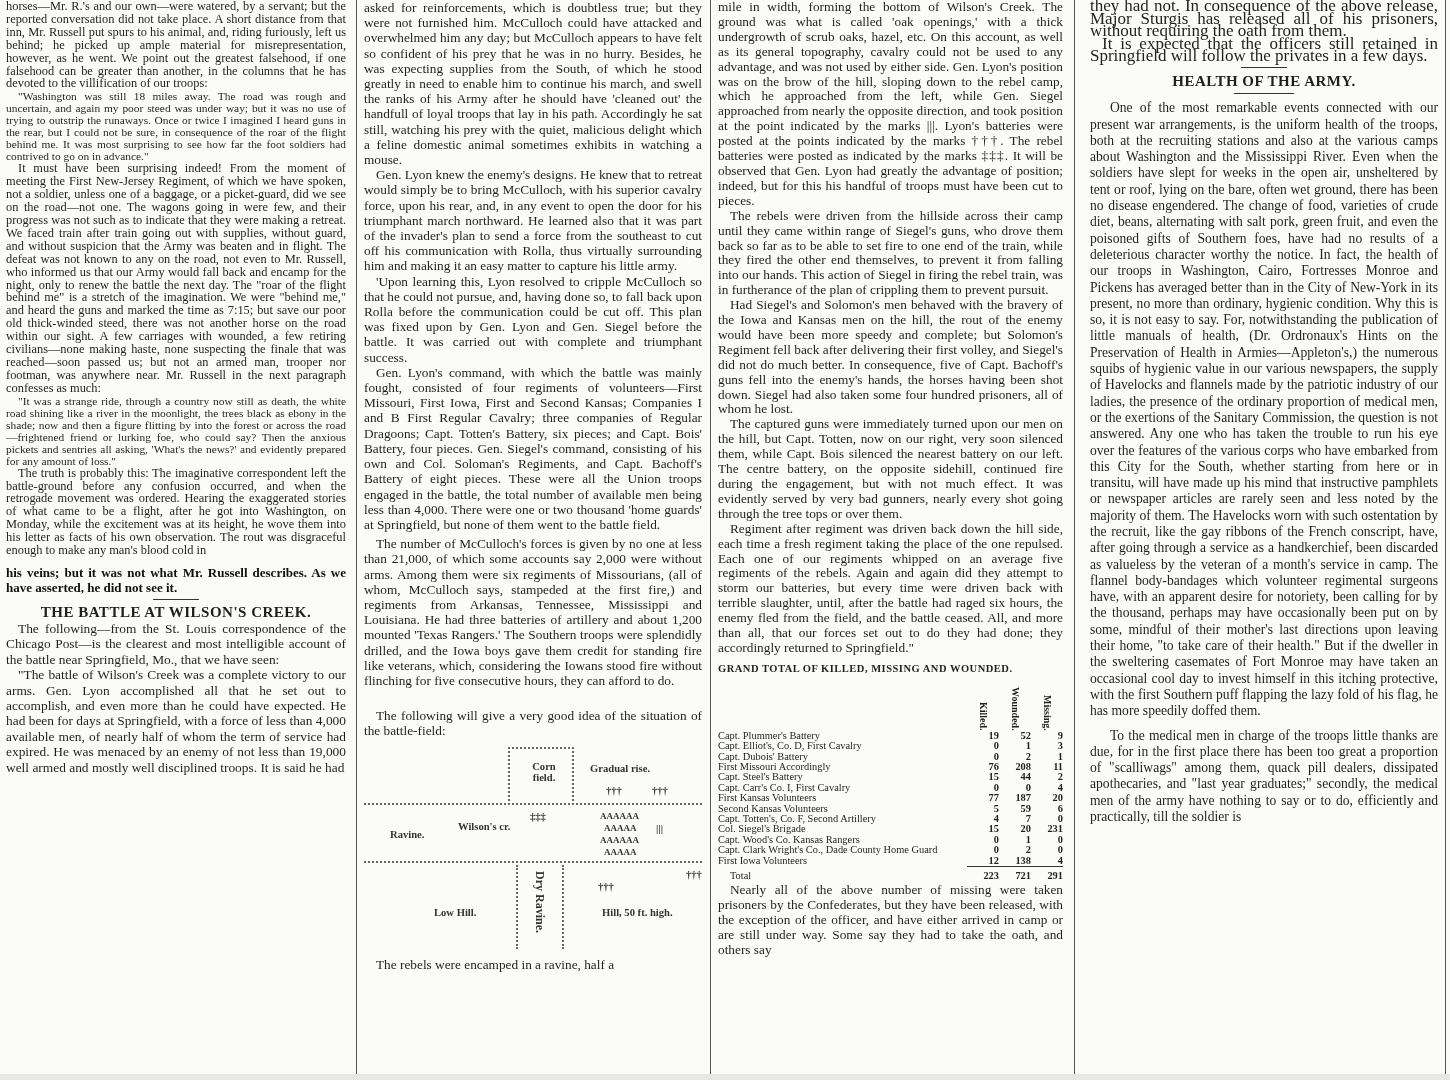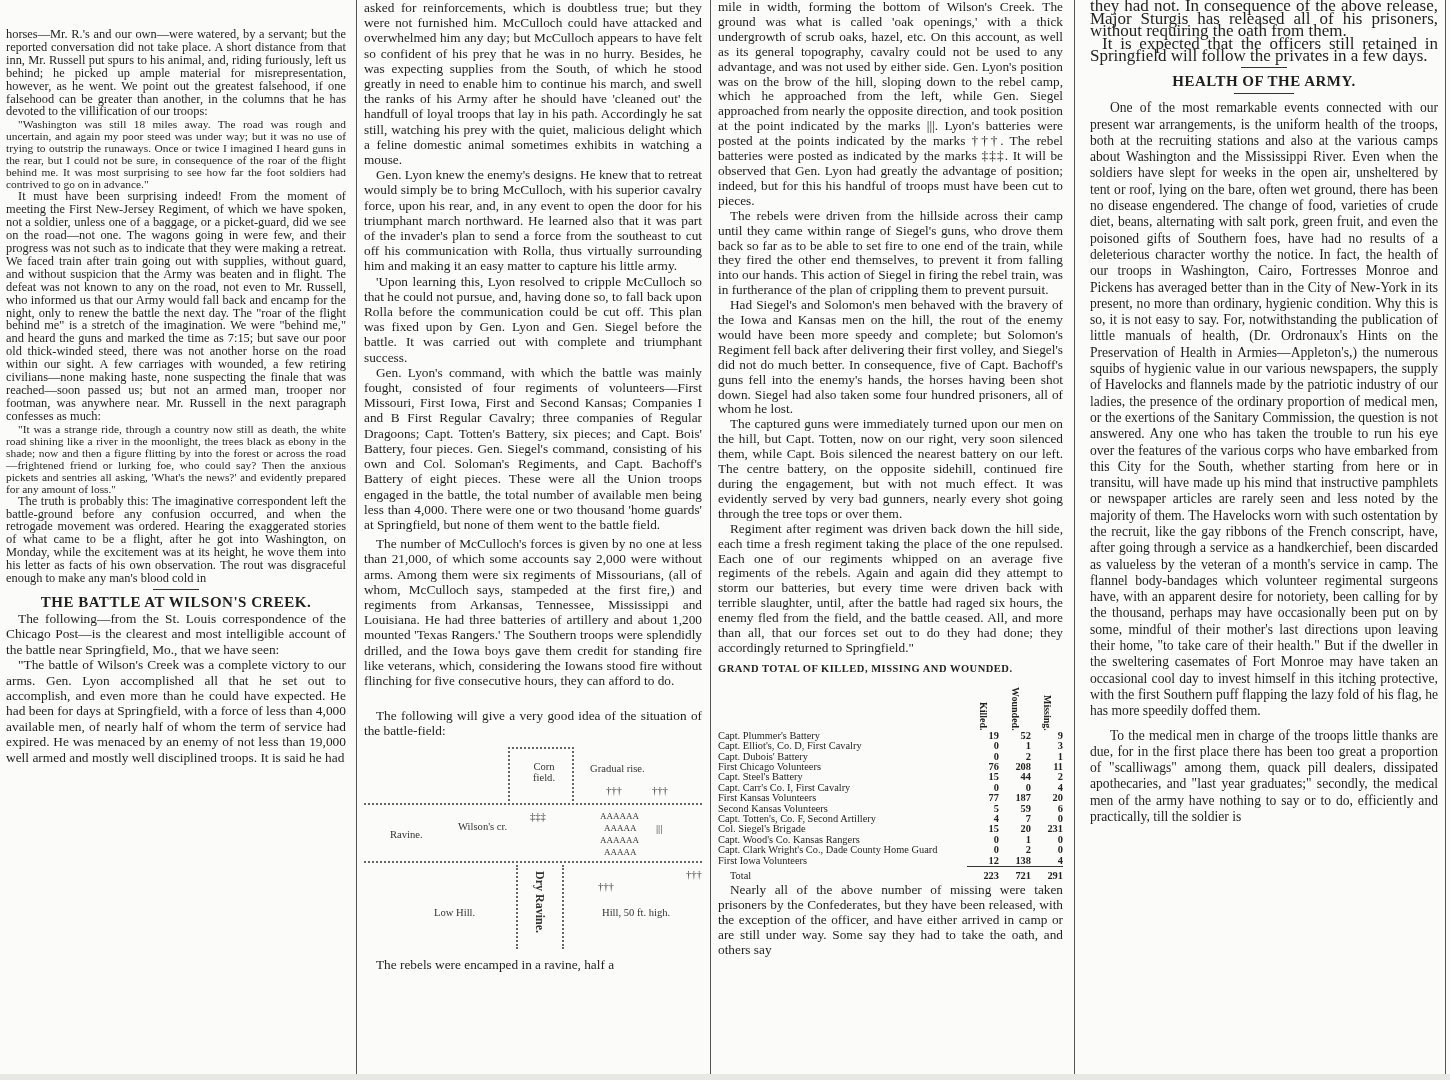--- a/index.html
+++ b/index.html
@@ -3,32 +3,32 @@
 <meta charset="utf-8">
 <style>
   html, body { margin:0; padding:0; }
   body { width:1450px; height:1080px; background:#fbfbf9; overflow:hidden; position:relative;
          font-family:"Liberation Serif","DejaVu Serif",serif; color:#1f1f1f; }
   .col { position:absolute; top:0; box-sizing:border-box; font-size:12.4px; line-height:12.9px;
          text-align:justify; hyphens:manual; }
   .col p { margin:0; text-indent:12px; }
   .col p.noind { text-indent:0; }
   .col p.quote { font-size:11.4px; line-height:12px; }
-  #c1 { left:6px; width:340px;margin-top:28px; }
+  #c1 { left:6px; width:340px; }
   #c2 { left:364px; width:338px; }
   #c3 { left:718px; width:345px; }
   #c4 { left:1090px; width:348px; font-size:13.6px; line-height:16.3px; }
   .rule-v { position:absolute; top:0; width:1px; background:#555; height:1080px; }
   .headline { text-align:center; font-weight:bold; font-size:15px; letter-spacing:0.5px; margin:6px 0 2px 0; }
   .dash { width:46px; height:1px; background:#333; margin:4px auto; }
   .boldish { font-weight:bold; color:#111; }
   .diagram { position:relative; height:204px; margin:8px 0 6px 0; font-size:10.6px; }
   .diagram .dotv { position:absolute; border-left:2px dotted #666; }
   .diagram .doth { position:absolute; border-top:2px dotted #666; height:0; }
-  .diagram .lbl { position:absolute; font-weight:normal; color:#333; white-space:nowrap; }
+  .diagram .lbl { position:absolute; font-weight:bold; color:#333; white-space:nowrap; }
   .diagram .vert { position:absolute; writing-mode:vertical-rl; font-weight:bold; color:#333; }
   table.casualties { border-collapse:collapse; width:100%; font-size:10.4px; line-height:10.4px; }
   table.casualties td { padding:0; white-space:nowrap; }
   table.casualties td.num { text-align:right; width:32px; font-weight:bold; }
   table.casualties td.name { overflow:hidden; max-width:250px; }
   .vhead { writing-mode:vertical-rl; font-size:10px; font-weight:bold; height:54px; margin:0 auto; }
   .table-title { font-size:10.5px; font-weight:bold; letter-spacing:0.5px; margin:6px 0 0 0; white-space:nowrap; }
   .totline td.num { border-top:1px solid #333; padding-top:4px; }
   .bottom-bar { position:absolute; left:0; right:0; bottom:0; height:6px; background:#e7e7e3; }
 </style>
@@ -39,20 +39,21 @@
 <div class="rule-v" style="left:710px;"></div>
 <div class="rule-v" style="left:1074px;"></div>
 <div class="rule-v" style="left:1445px;"></div>
 
 <div class="col" id="c1">
   <p class="noind">horses—Mr. R.'s and our own—were watered, by a servant; but the reported conversation did not take place. A short distance from that inn, Mr. Russell put spurs to his animal, and, riding furiously, left us behind; he picked up ample material for misrepresentation, however, as he went. We point out the greatest falsehood, if one falsehood can be greater than another, in the columns that he has devoted to the villification of our troops:</p>
   <p class="quote">"Washington was still 18 miles away. The road was rough and uncertain, and again my poor steed was under way; but it was no use of trying to outstrip the runaways. Once or twice I imagined I heard guns in the rear, but I could not be sure, in consequence of the roar of the flight behind me. It was most surprising to see how far the foot soldiers had contrived to go on in advance."</p>
   <p>It must have been surprising indeed! From the moment of meeting the First New-Jersey Regiment, of which we have spoken, not a soldier, unless one of a baggage, or a picket-guard, did we see on the road—not one. The wagons going in were few, and their progress was not such as to indicate that they were making a retreat. We faced train after train going out with supplies, without guard, and without suspicion that the Army was beaten and in flight. The defeat was not known to any on the road, not even to Mr. Russell, who informed us that our Army would fall back and encamp for the night, only to renew the battle the next day. The "roar of the flight behind me" is a stretch of the imagination. We were "behind me," and heard the guns and marked the time as 7:15; but save our poor old thick-winded steed, there was not another horse on the road within our sight. A few carriages with wounded, a few retiring civilians—none making haste, none suspecting the finale that was reached—soon passed us; but not an armed man, trooper nor footman, was anywhere near. Mr. Russell in the next paragraph confesses as much:</p>
   <p class="quote">"It was a strange ride, through a country now still as death, the white road shining like a river in the moonlight, the trees black as ebony in the shade; now and then a figure flitting by into the forest or across the road—frightened friend or lurking foe, who could say? Then the anxious pickets and sentries all asking, 'What's the news?' and evidently prepared for any amount of loss."</p>
   <p>The truth is probably this: The imaginative correspondent left the battle-ground before any confusion occurred, and when the retrogade movement was ordered. Hearing the exaggerated stories of what came to be a flight, after he got into Washington, on Monday, while the excitement was at its height, he wove them into his letter as facts of his own observation. The rout was disgraceful enough to make any man's blood cold in</p>
+  <p class="noind boldish" style="margin-top:8px;font-size:13px;line-height:15px;">his veins; but it was not what Mr. Russell describes. As we have asserted, he did not see it.</p>
   <div class="dash"></div>
   <div class="headline">THE BATTLE AT WILSON'S CREEK.</div>
   <div style="font-size:13.4px;line-height:15.4px;">
     <p>The following—from the St. Louis correspondence of the Chicago Post—is the clearest and most intelligible account of the battle near Springfield, Mo., that we have seen:</p>
     <p>"The battle of Wilson's Creek was a complete victory to our arms. Gen. Lyon accomplished all that he set out to accomplish, and even more than he could have expected. He had been for days at Springfield, with a force of less than 4,000 available men, of nearly half of whom the term of service had expired. He was menaced by an enemy of not less than 19,000 well armed and mostly well disciplined troops. It is said he had</p>
   </div>
 </div>
 
 <div class="col" id="c2" style="font-size:13.3px;line-height:15.2px;">
   <p class="noind">asked for reinforcements, which is doubtless true; but they were not furnished him. McCulloch could have attacked and overwhelmed him any day; but McCulloch appears to have felt so confident of his prey that he was in no hurry. Besides, he was expecting supplies from the South, of which he stood greatly in need to enable him to continue his march, and swell the ranks of his Army after he should have 'cleaned out' the handfull of loyal troops that lay in his path. Accordingly he sat still, watching his prey with the quiet, malicious delight which a feline domestic animal sometimes exhibits in watching a mouse.</p>
@@ -125,21 +126,21 @@
           <td class="num">1</td>
           <td class="num">3</td>
         </tr>
     <tr>
           <td class="name">Capt. Dubois' Battery</td>
           <td class="num">0</td>
           <td class="num">2</td>
           <td class="num">1</td>
         </tr>
     <tr>
-          <td class="name">First Chicago Volunteers</td>
+          <td class="name">First Missouri Accordingly</td>
           <td class="num">76</td>
           <td class="num">208</td>
           <td class="num">11</td>
         </tr>
     <tr>
           <td class="name">Capt. Steel's Battery</td>
           <td class="num">15</td>
           <td class="num">44</td>
           <td class="num">2</td>
         </tr>

